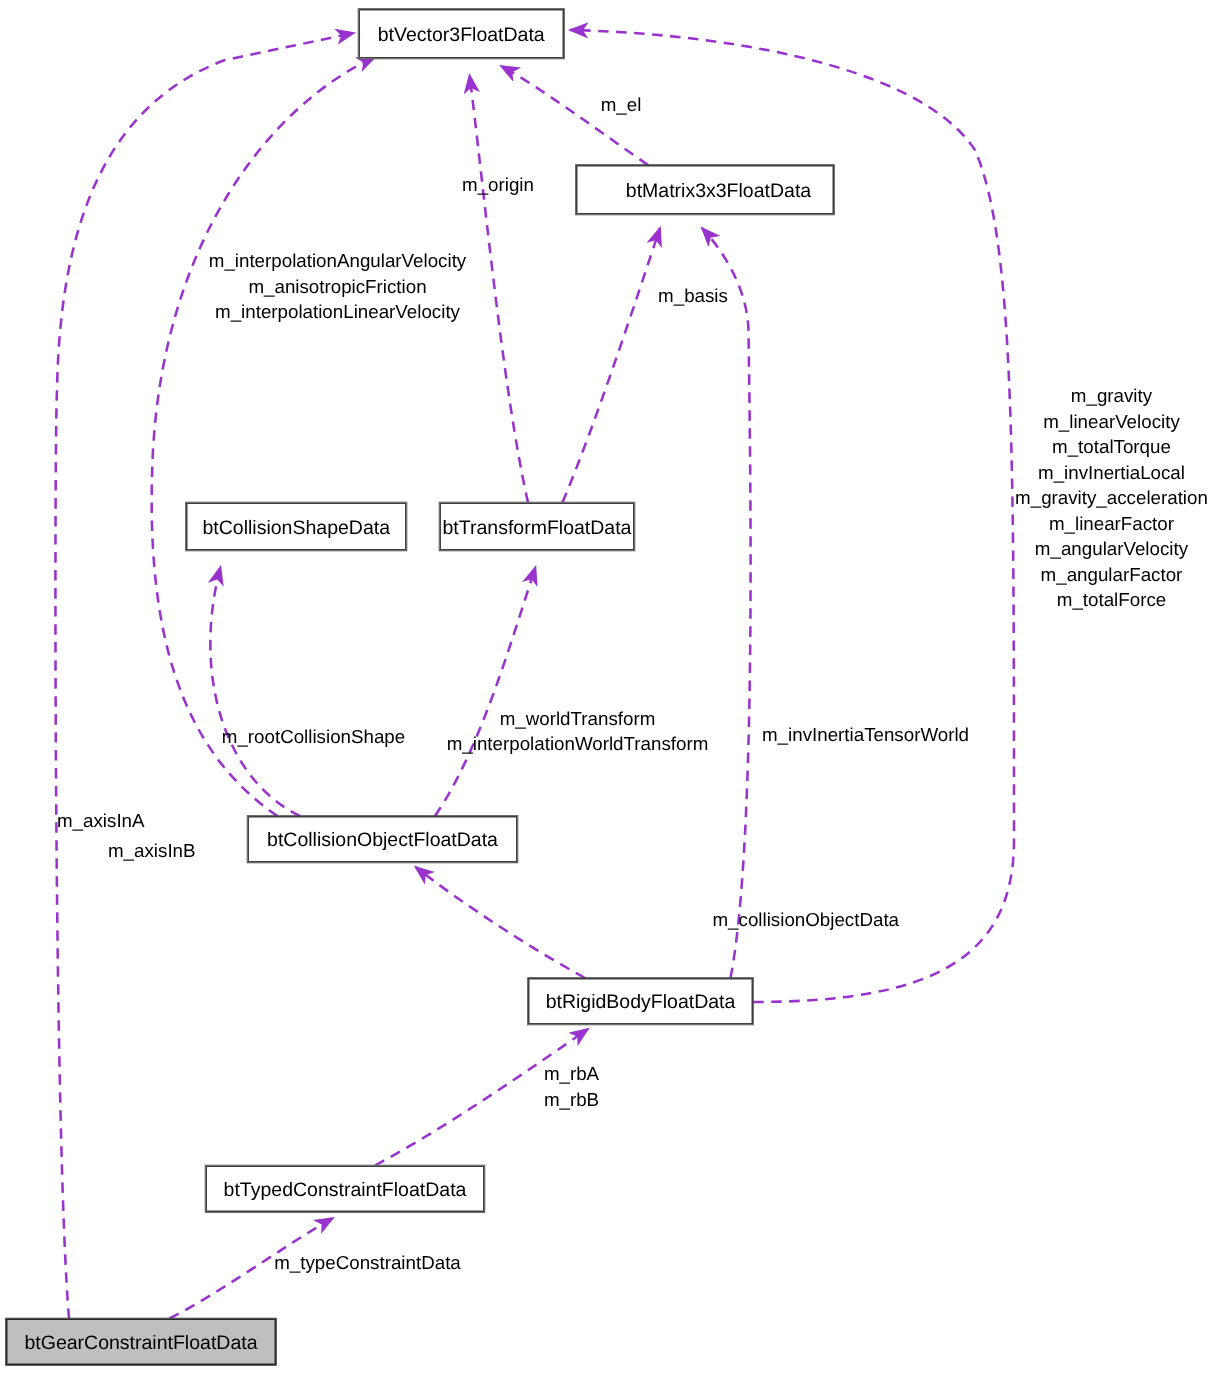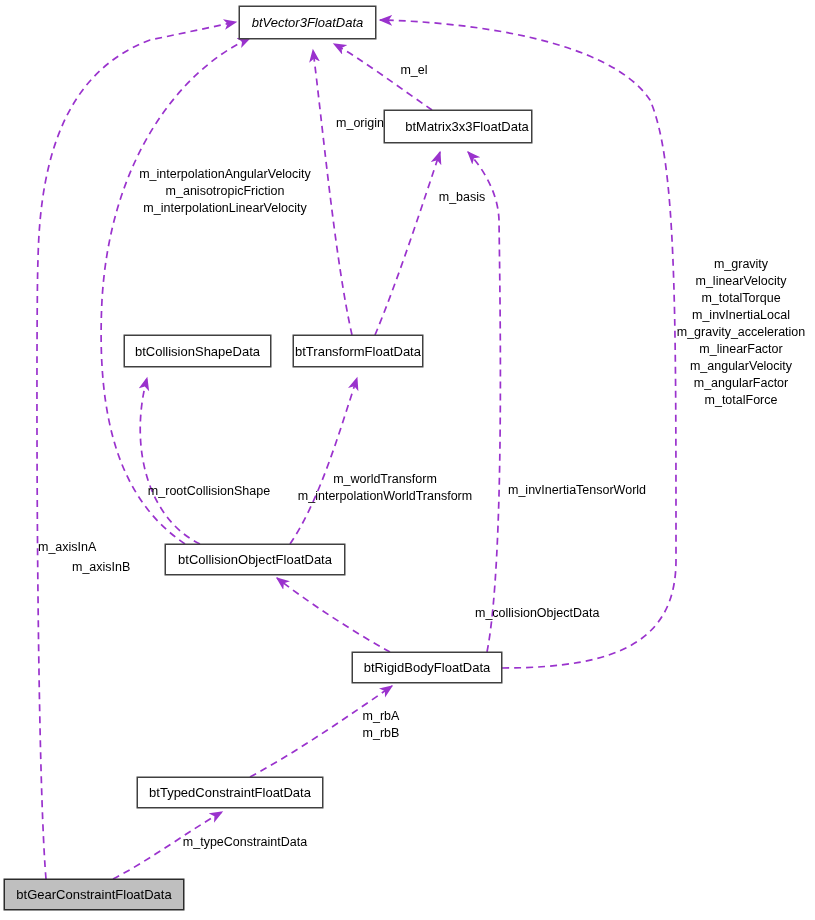--- a/index.html
+++ b/index.html
@@ -85,24 +85,24 @@
         <path d="M 432,110 C 400,88 360,58 334,44"></path>
         <path d="M 487,652 C 505,560 500,300 499,220 C 498,190 480,165 468,152"></path>
         <path d="M 390,652 C 350,630 305,600 277,578"></path>
         <path d="M 502,668 C 620,668 676,640 676,560 C 676,300 676,160 650,100 C 610,40 470,22 380,20"></path>
         <path d="M 250,777 C 300,750 350,715 392,686"></path>
         <path d="M 113,879 C 150,860 190,830 222,812"></path>
       </g>
   </svg>
 
   <div id="node-layer">
-      <div class="node" style="left: 239px; top: 6px; width: 137px; height: 33px; font-style: italic;">
+      <div class="node" style="left: 239px; top: 6px; width: 137px; height: 33px;">
         <span>btVector3FloatData</span>
       </div>
-      <div class="node" style="left: 384px; top: 110px; width: 148px; height: 33px; padding-left: 18px;">
+      <div class="node" style="left: 384px; top: 110px; width: 172px; height: 33px; padding-left: 18px;">
         <span>btMatrix3x3FloatData</span>
       </div>
       <div class="node" style="left: 124px; top: 335px; width: 147px; height: 32px;">
         <span>btCollisionShapeData</span>
       </div>
       <div class="node" style="left: 293px; top: 335px; width: 130px; height: 32px;">
         <span>btTransformFloatData</span>
       </div>
       <div class="node" style="left: 165px; top: 544px; width: 180px; height: 31px;">
         <span>btCollisionObjectFloatData</span>
@@ -112,21 +112,21 @@
       </div>
       <div class="node" style="left: 137px; top: 777px; width: 186px; height: 31px;">
         <span>btTypedConstraintFloatData</span>
       </div>
       <div class="node highlight" style="left: 4px; top: 879px; width: 180px; height: 31px;">
         <span>btGearConstraintFloatData</span>
       </div>
     </div>
   <div id="label-layer">
       <div class="edge-label center" style="left: 414px; top: 62px;">m_el</div>
-      <div class="edge-label center" style="left: 360px; top: 115px;">m_origin</div>
+      <div class="edge-label center" style="left: 332px; top: 115px;">m_origin</div>
       <div class="edge-label center" style="left: 462px; top: 189px;">m_basis</div>
       <div class="edge-label left" style="left: 38px; top: 539px;">m_axisInA</div>
       <div class="edge-label left" style="left: 36px; top: 559px; margin-left: 36px;">m_axisInB</div>
       <div class="edge-label center" style="left: 209px; top: 483px;">m_rootCollisionShape</div>
       <div class="edge-label left" style="left: 508px; top: 482px;">m_invInertiaTensorWorld</div>
       <div class="edge-label left" style="left: 475px; top: 605px;">m_collisionObjectData</div>
       <div class="edge-label center" style="left: 245px; top: 834px;">m_typeConstraintData</div>
       <div class="edge-label stack" style="left: 225px; top: 166px;">
         <div>m_interpolationAngularVelocity</div>
         <div>m_anisotropicFriction</div>

